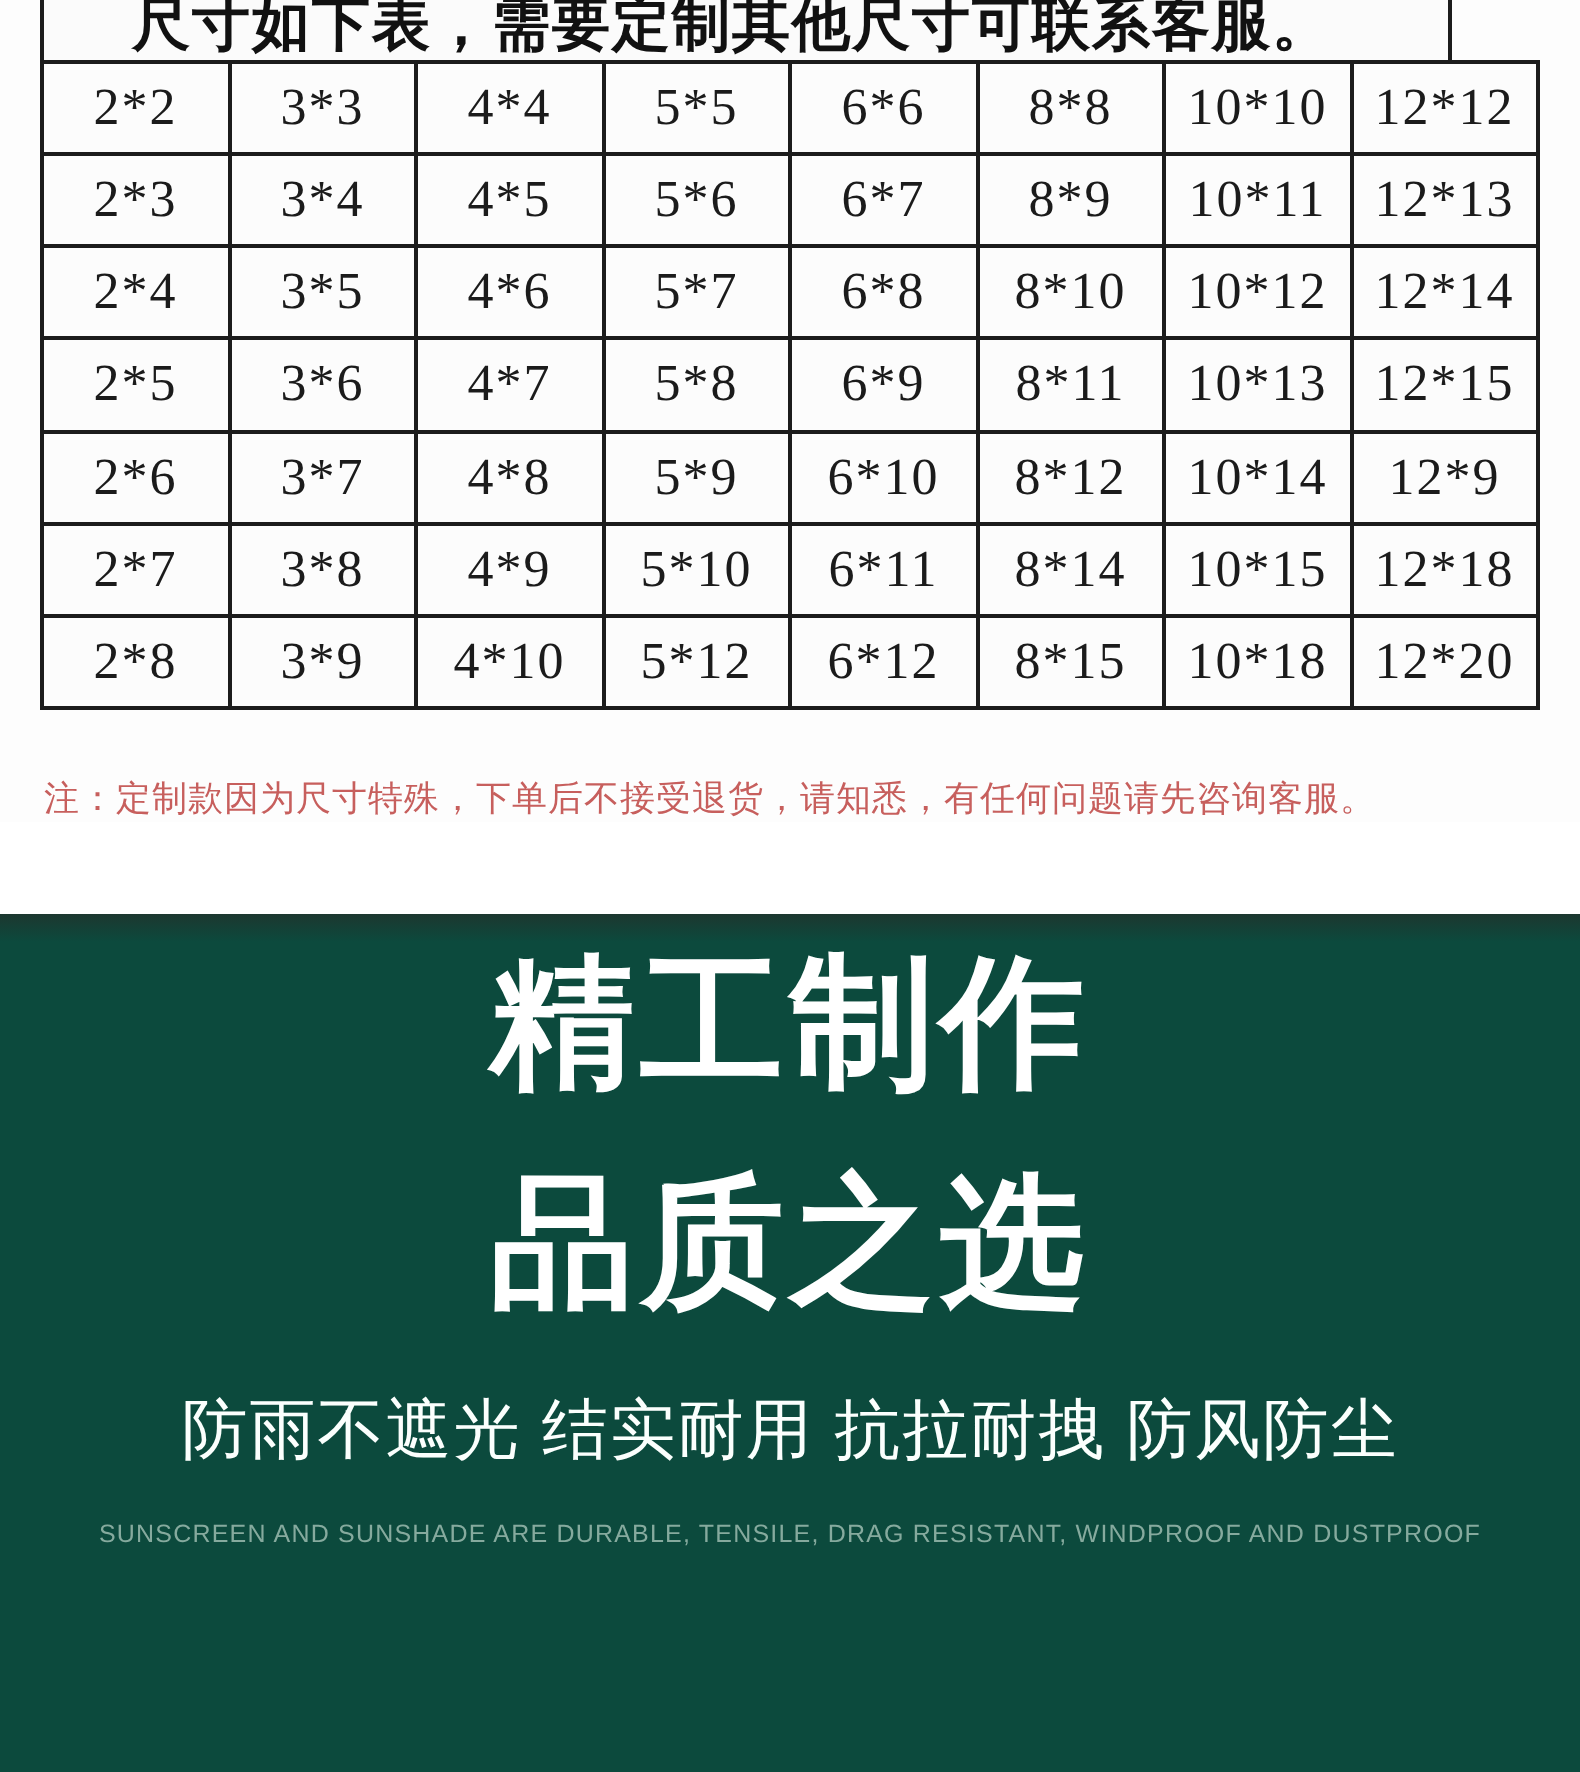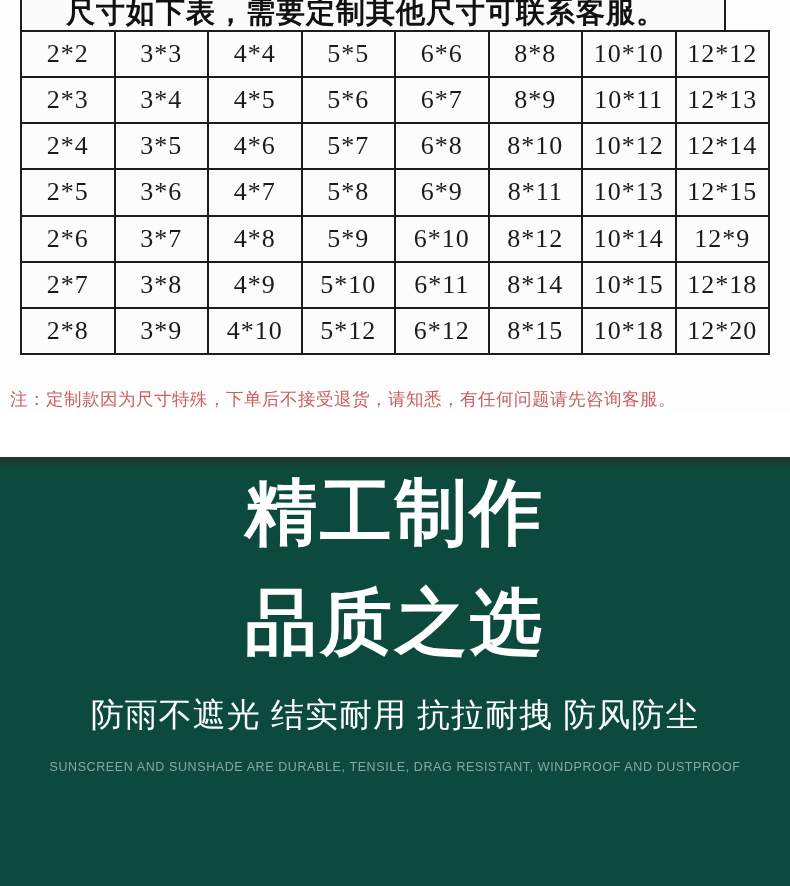--- a/index.html
+++ b/index.html
@@ -29,21 +29,21 @@
   }
   table.size-table td {
     border:2px solid #1c1c1c;
     text-align:center; vertical-align:middle;
     font-family:"Liberation Serif","DejaVu Serif",serif;
     font-size:26px; color:#1b1b1b;
     letter-spacing:1px;
   }
 
   .note {
-    margin-top:32px; height:24px; padding-left:10px;
+    margin-top:32px; height:24px; padding-left:22px;
     font-size:17.5px; color:#c75f5d; letter-spacing:0.5px;
     white-space:nowrap;
   }
 
   
   .banner {
     margin-top:46px; width:790px; height:429px;
     background:linear-gradient(#1c372f 0px, #0c4a3d 14px, #0c4a3d 100%);
     text-align:center; overflow:hidden;
   }

